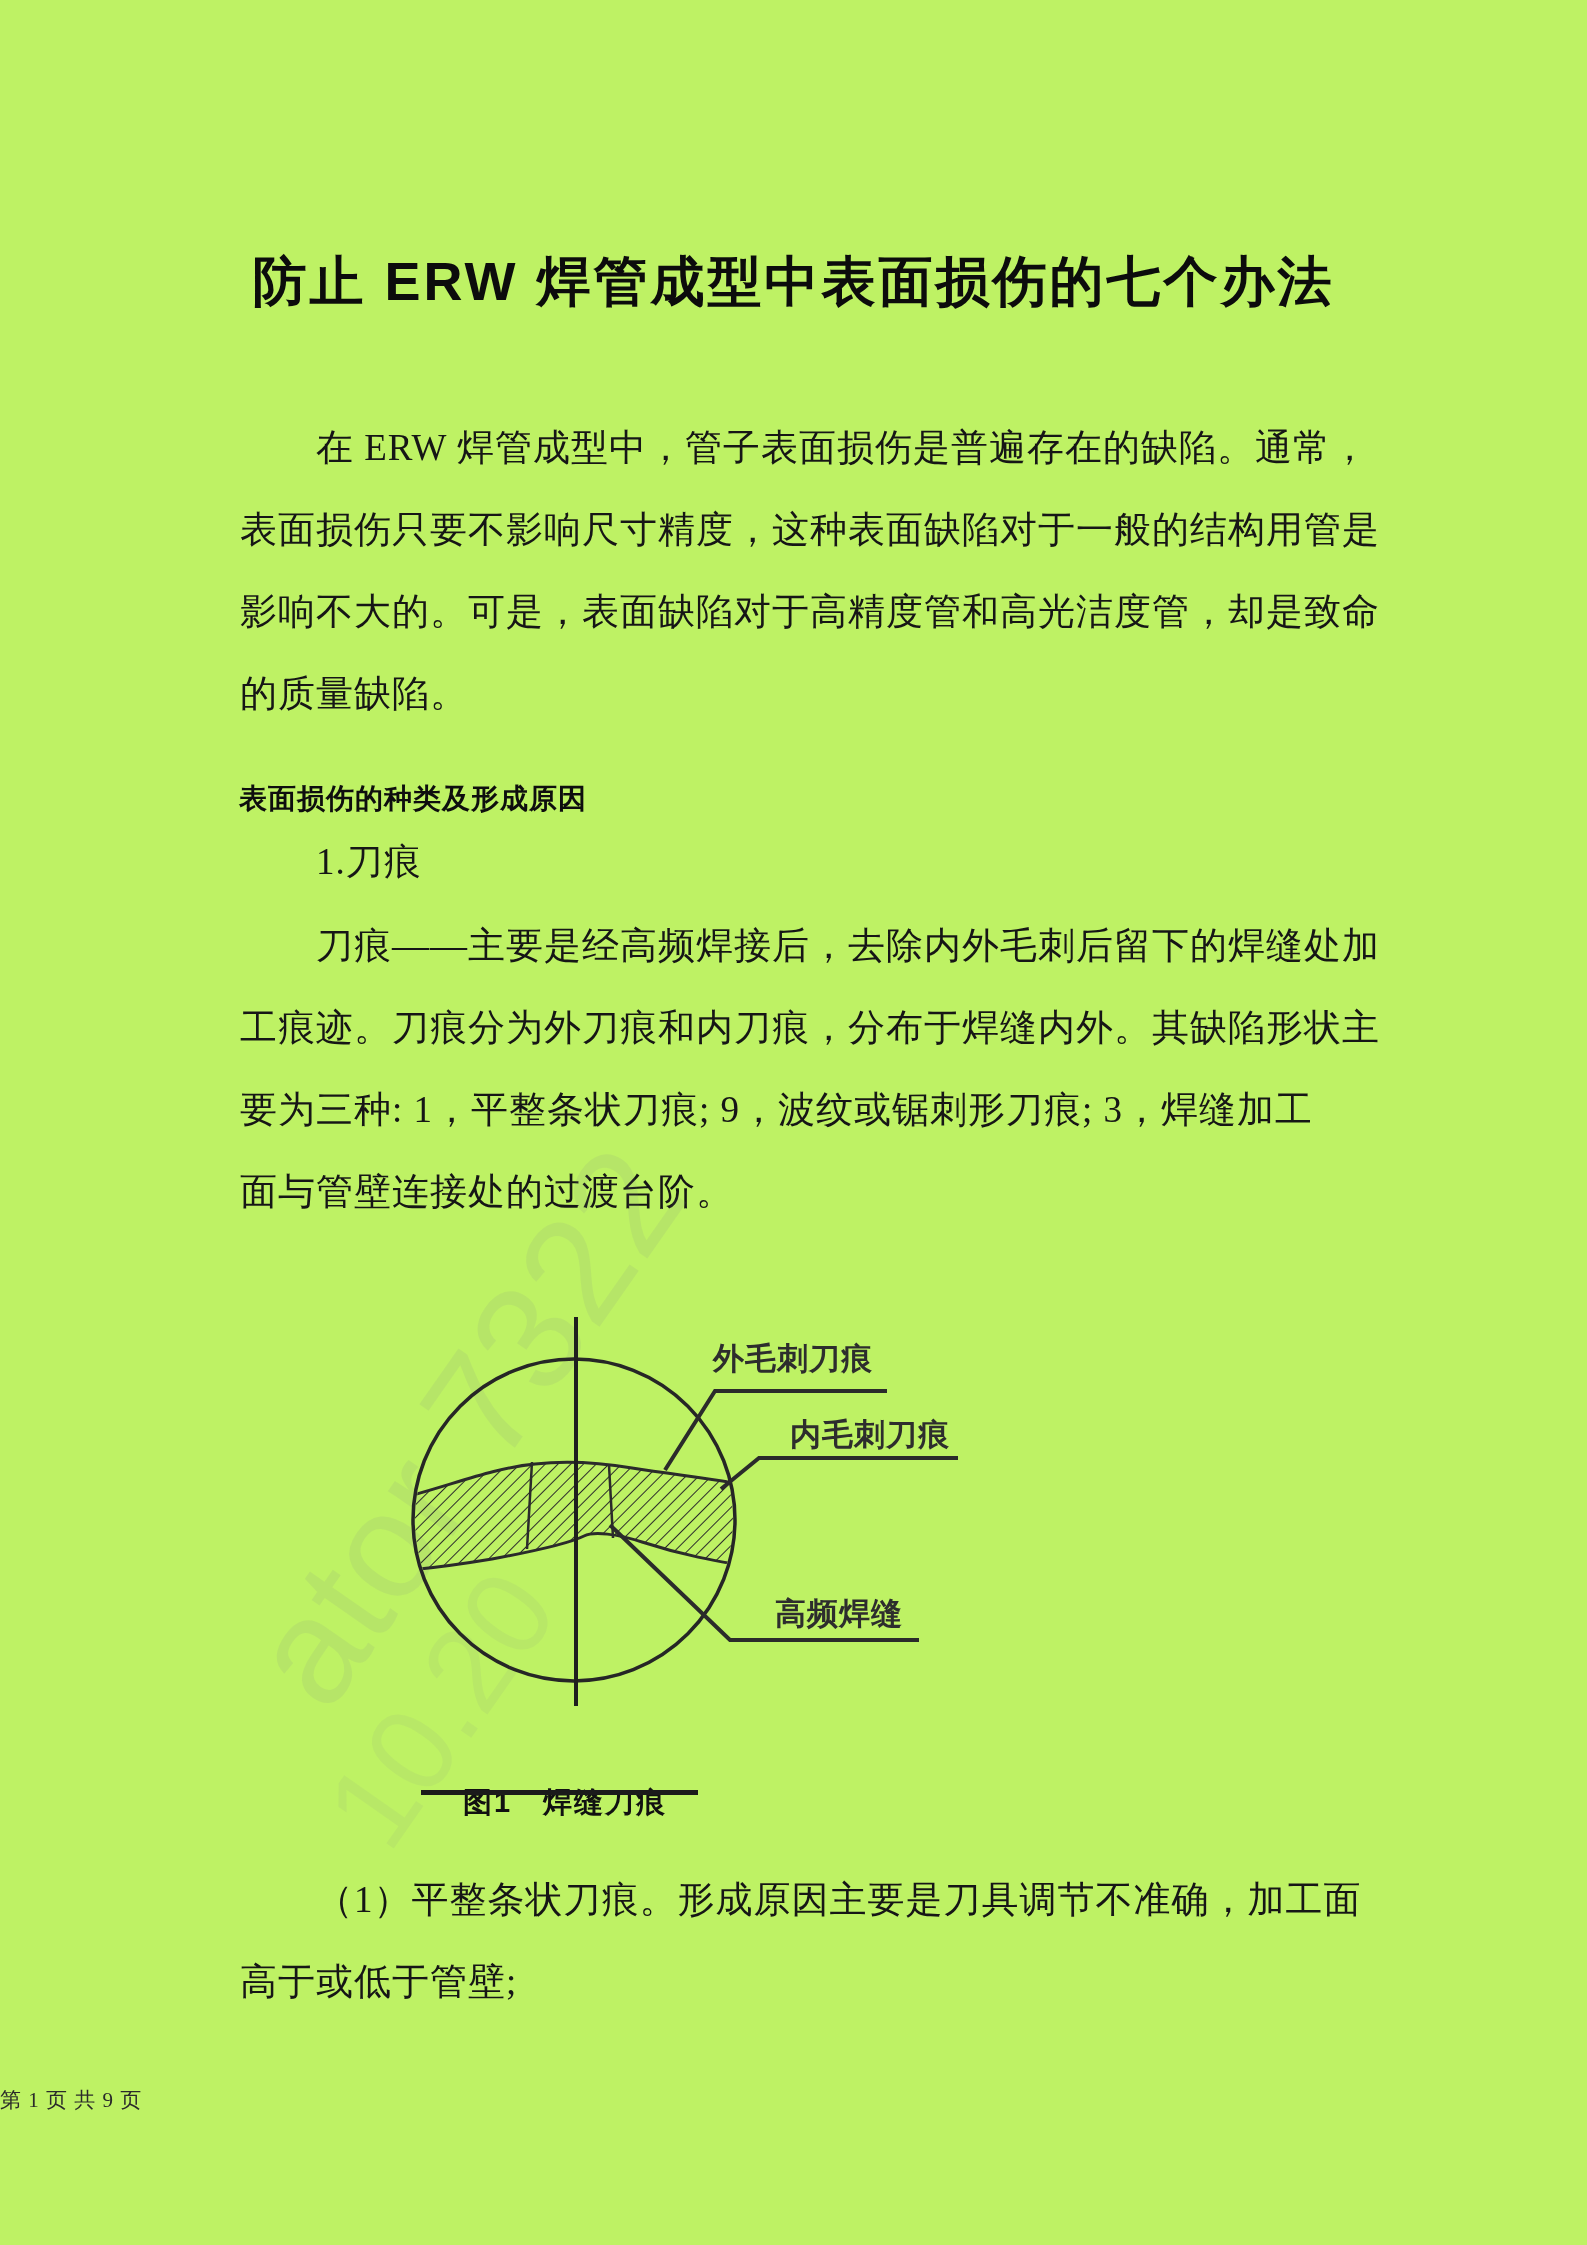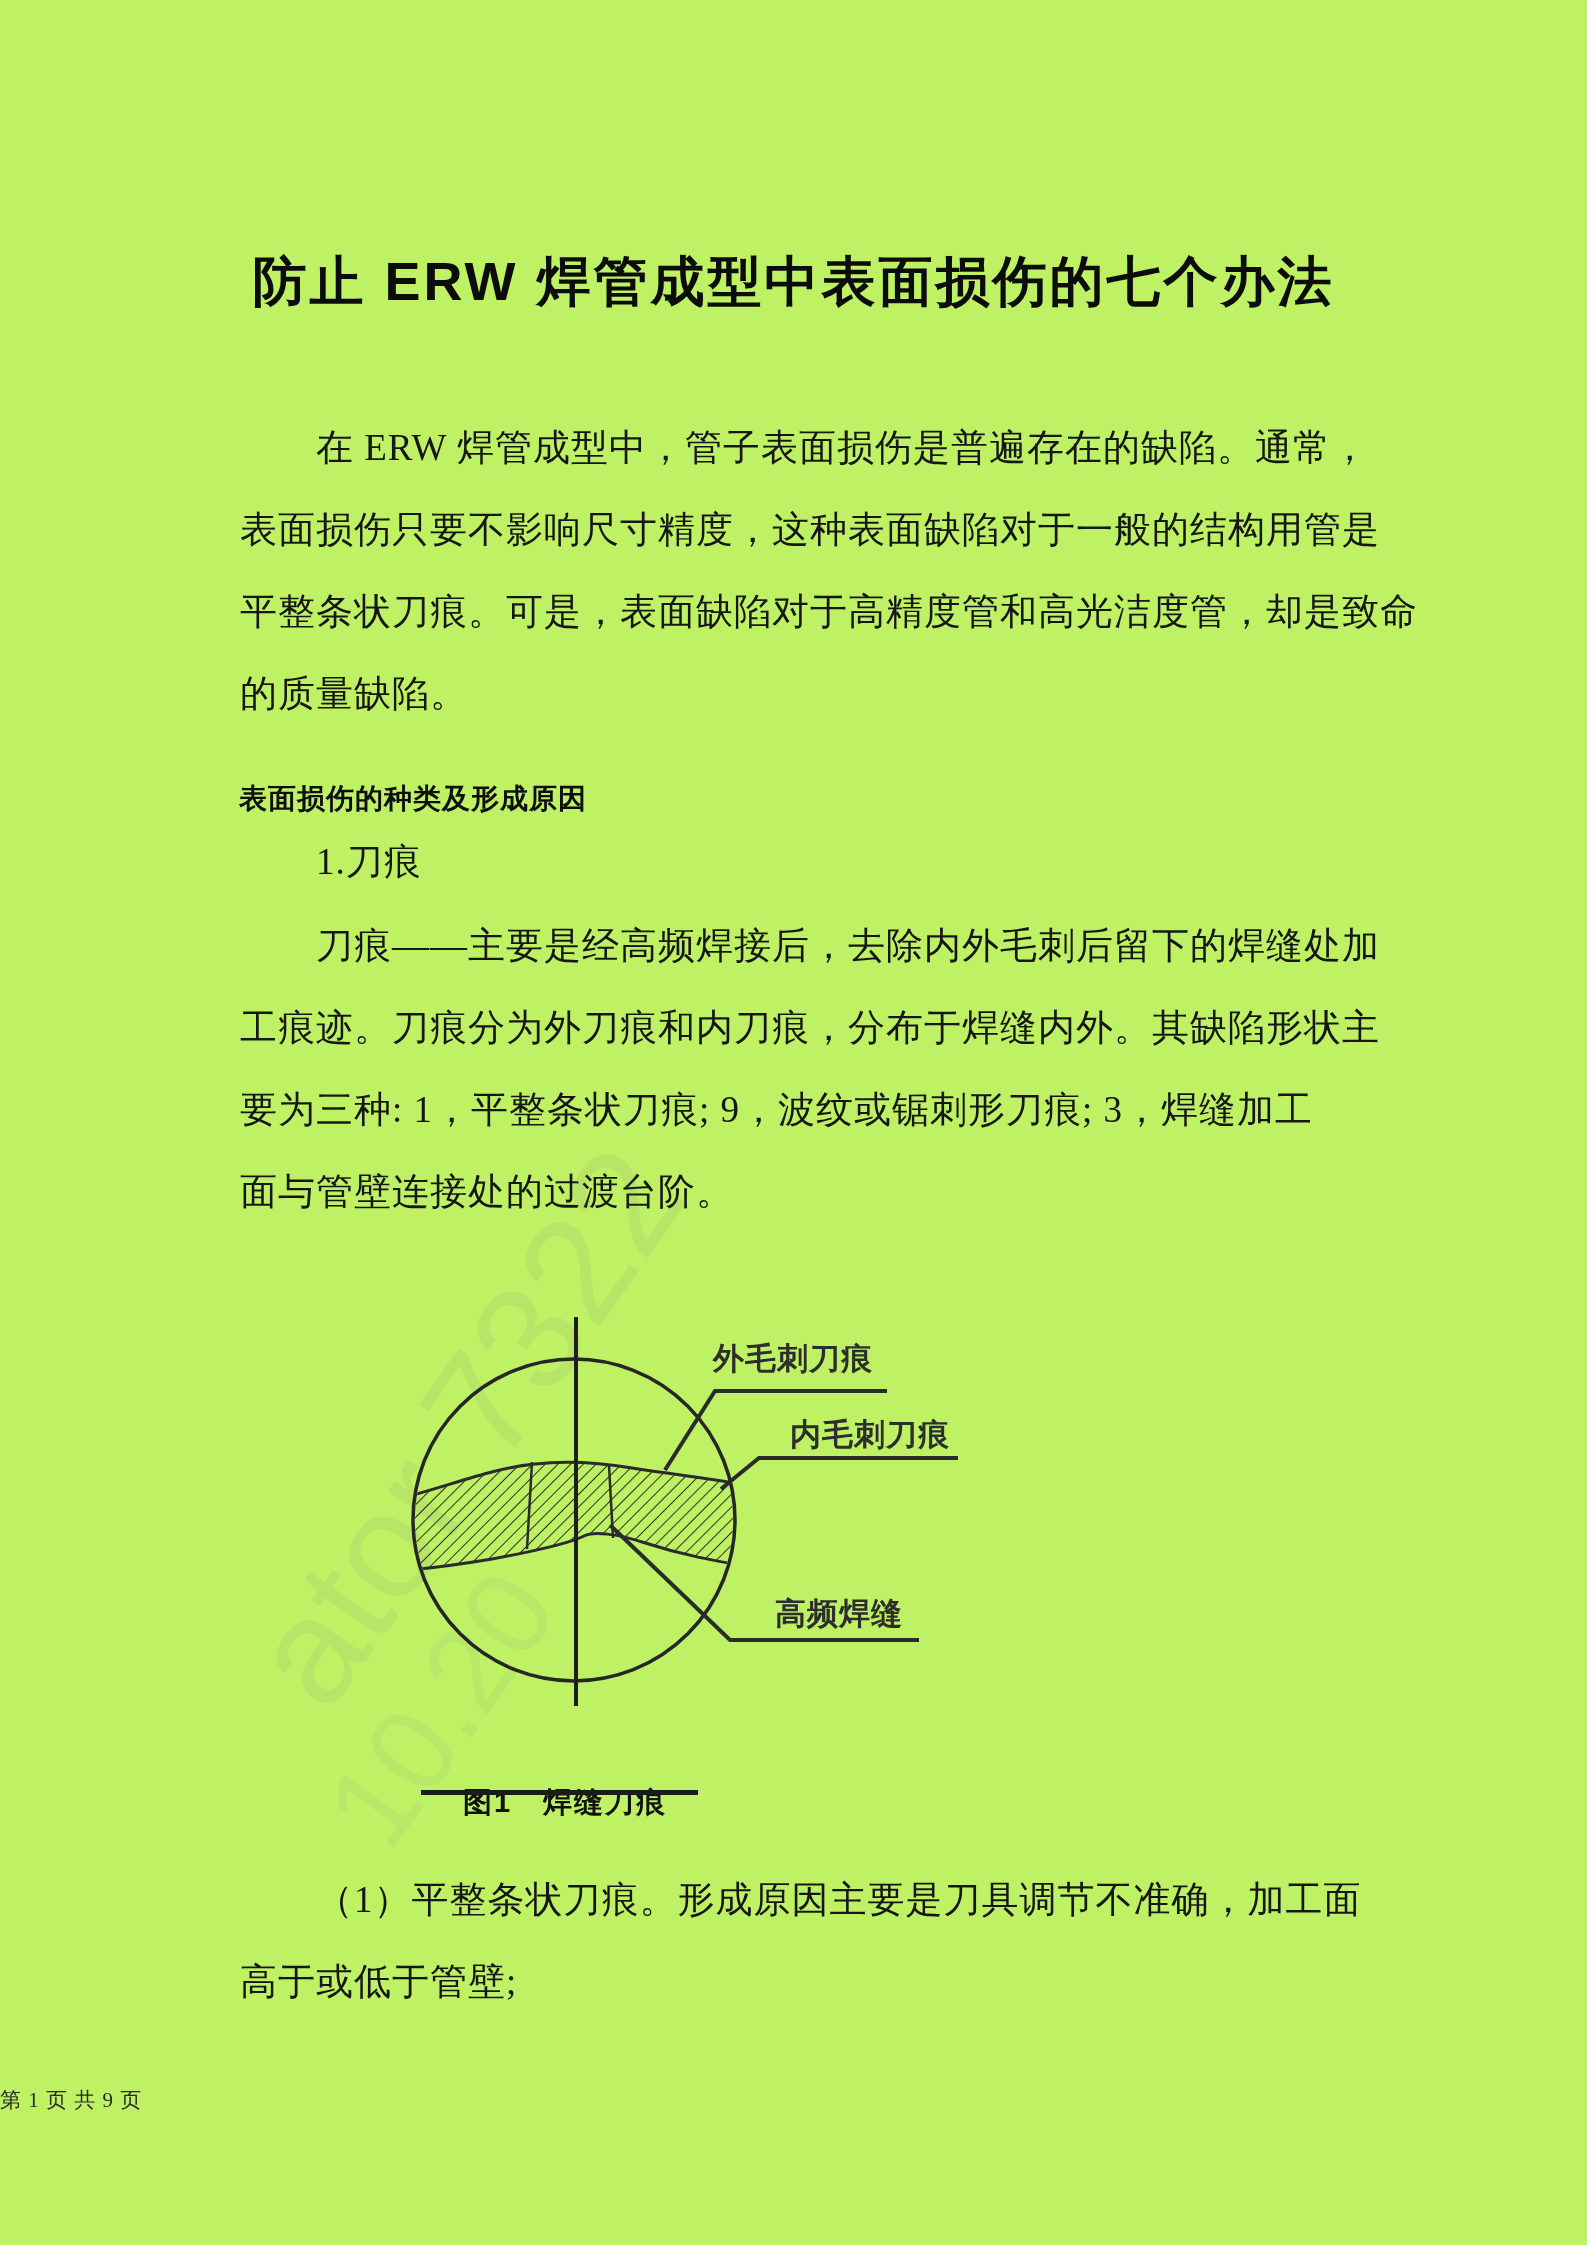--- a/index.html
+++ b/index.html
@@ -99,21 +99,21 @@
 </style>
 </head>
 <body>
 
 <div class="page">
 
   <div class="doc-title">防止 ERW 焊管成型中表面损伤的七个办法</div>
 
   <div class="para" id="para1">　　在 ERW 焊管成型中，管子表面损伤是普遍存在的缺陷。通常，
 表面损伤只要不影响尺寸精度，这种表面缺陷对于一般的结构用管是
-平整条状刀痕。可是，表面缺陷对于高精度管和高光洁度管，却是致命
+影响不大的。可是，表面缺陷对于高精度管和高光洁度管，却是致命
 的质量缺陷。</div>
 
   <div class="section-heading">表面损伤的种类及形成原因</div>
 
   <div class="para" id="sub1">　　1.刀痕</div>
 
   <div class="para" id="para2">　　刀痕——主要是经高频焊接后，去除内外毛刺后留下的焊缝处加
 工痕迹。刀痕分为外刀痕和内刀痕，分布于焊缝内外。其缺陷形状主
 要为三种: 1，平整条状刀痕; 9，波纹或锯刺形刀痕; 3，焊缝加工
 面与管壁连接处的过渡台阶。</div>

